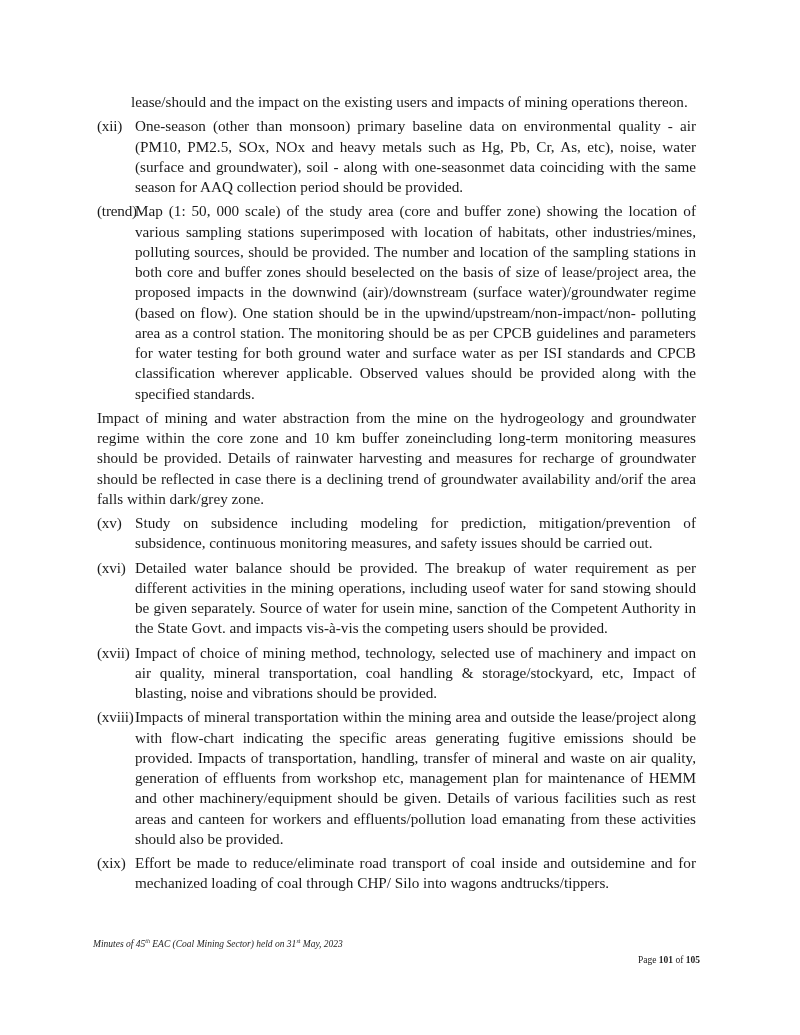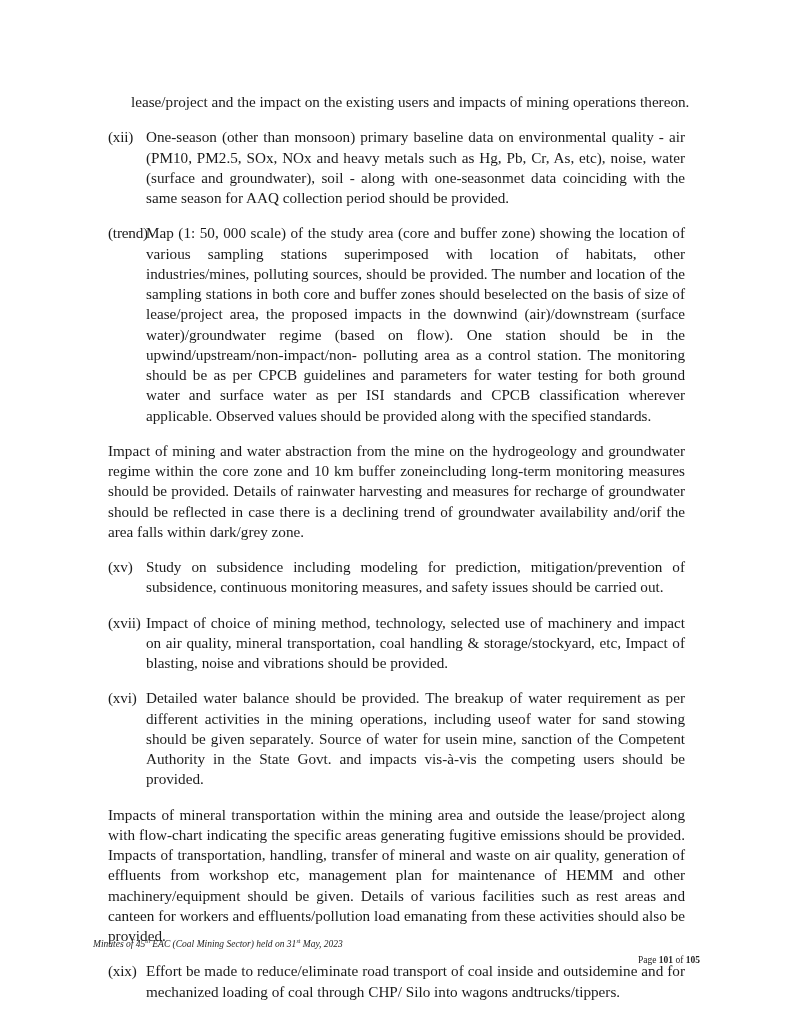--- a/index.html
+++ b/index.html
@@ -32,21 +32,21 @@
       line-height: 20.25px;
     }
     .cont {
       padding-left: 38px;
       text-align: justify;
       text-align-last: left;
       margin: 0;
     }
     .item {
       display: flex;
-      margin: 15px;
+      margin: 4px;
     }
     .item .num {
       flex: 0 0 38px;
       width: 38px;
       white-space: nowrap;
       letter-spacing: -0.2px;
     }
     .item .text {
       flex: 1 1 auto;
       text-align: justify;
@@ -80,21 +80,21 @@
       vertical-align: super;
       line-height: 0;
     }
     .footer b { font-weight: bold; }
   </style>
 </head>
 <body>
 
 <div class="page">
   <div class="content">
-    <p class="cont">lease/project and the impact on the existing users and impacts of mining operations thereon.</p>
+    <p class="cont">lease/should and the impact on the existing users and impacts of mining operations thereon.</p>
 
     <div class="item">
       <span class="num">(xii)</span>
       <p class="text">One-season (other than monsoon) primary baseline data on environmental quality - air (PM10, PM2.5, SOx, NOx and heavy metals such as Hg, Pb, Cr, As, etc), noise, water (surface and groundwater), soil - along with one-seasonmet data coinciding with the same season for AAQ collection period should be provided.</p>
     </div>
 
     <div class="item">
       <span class="num">(trend)</span>
       <p class="text">Map (1: 50, 000 scale) of the study area (core and buffer zone) showing the location of various sampling stations superimposed with location of habitats, other industries/mines, polluting sources, should be provided. The number and location of the sampling stations in both core and buffer zones should beselected on the basis of size of lease/project area, the proposed impacts in the downwind (air)/downstream (surface water)/groundwater regime (based on flow). One station should be in the upwind/upstream/non-impact/non- polluting area as a control station. The monitoring should be as per CPCB guidelines and parameters for water testing for both ground water and surface water as per ISI standards and CPCB classification wherever applicable. Observed values should be provided along with the specified standards.</p>
     </div>
@@ -102,30 +102,31 @@
     <div class="item">
       <p class="text">Impact of mining and water abstraction from the mine on the hydrogeology and groundwater regime within the core zone and 10 km buffer zoneincluding long-term monitoring measures should be provided. Details of rainwater harvesting and measures for recharge of groundwater should be reflected in case there is a declining trend of groundwater availability and/orif the area falls within dark/grey zone.</p>
     </div>
 
     <div class="item">
       <span class="num">(xv)</span>
       <p class="text">Study on subsidence including modeling for prediction, mitigation/prevention of subsidence, continuous monitoring measures, and safety issues should be carried out.</p>
     </div>
 
     <div class="item">
+      <span class="num">(xvi)</span>
+      <p class="text">Detailed water balance should be provided. The breakup of water requirement as per different activities in the mining operations, including useof water  for sand stowing should be given separately. Source of water for usein mine, sanction of the Competent Authority in the State Govt. and impacts vis-à-vis the competing users should be provided.</p>
+    </div>
+
+    <div class="item">
       <span class="num">(xvii)</span>
       <p class="text">Impact of choice of mining method, technology, selected use of machinery and impact on air quality, mineral transportation, coal handling &amp; storage/stockyard, etc, Impact of blasting, noise and vibrations should be provided.</p>
     </div>
 
     <div class="item">
-      <span class="num">(xvi)</span>
-      <p class="text">Detailed water balance should be provided. The breakup of water requirement as per different activities in the mining operations, including useof water  for sand stowing should be given separately. Source of water for usein mine, sanction of the Competent Authority in the State Govt. and impacts vis-à-vis the competing users should be provided.</p>
-    </div>
-
-    <div class="item">
+      <span class="num">(xviii)</span>
       <p class="text">Impacts of mineral transportation within the mining area and outside the lease/project along with flow-chart indicating the specific areas generating fugitive emissions should be provided. Impacts of transportation, handling, transfer of mineral and waste on air quality, generation of effluents from workshop etc, management plan for maintenance of HEMM and other machinery/equipment should be given. Details of various facilities such as rest areas and canteen for workers and effluents/pollution load emanating from these activities should also be provided.</p>
     </div>
 
     <div class="item">
       <span class="num">(xix)</span>
       <p class="text">Effort be made to reduce/eliminate road transport of coal inside and outsidemine and for mechanized loading of coal through CHP/ Silo into wagons andtrucks/tippers.</p>
     </div>
   </div>
 
   <div class="footer">

